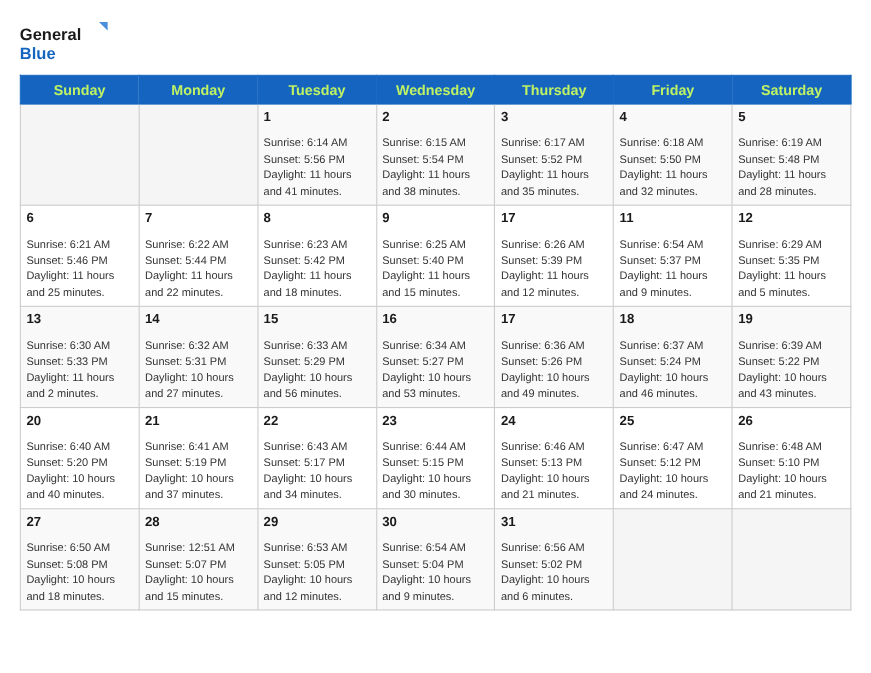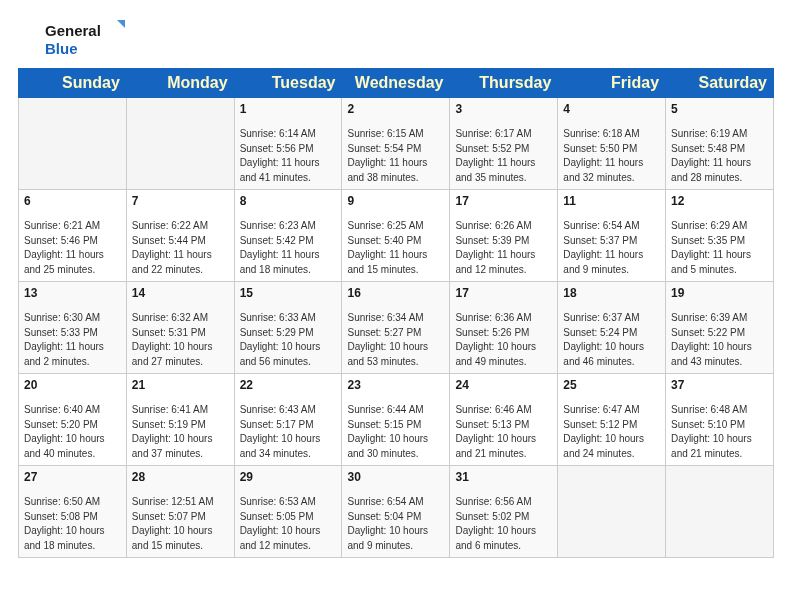--- a/index.html
+++ b/index.html
@@ -14,21 +14,20 @@
       width: 792px;
       min-height: 612px;
       background: #fff;
       padding: 18px 18px 10px 18px;
     }
     .header {
       display: flex;
       justify-content: space-between;
       align-items: flex-start;
       margin-bottom: 10px;
-      margin-left: 27px;
     }
     .logo {
       display: flex;
       flex-direction: column;
       align-items: flex-start;
     }
     .title-block {
       text-align: right;
     }
     .month-title {
@@ -42,24 +41,24 @@
       color: #444;
       margin-top: 2px;
     }
     .calendar {
       width: 100%;
       border-collapse: collapse;
       font-size: 10.5px;
     }
     .calendar thead th {
       background: #1565c0;
-      color: #fef9c3;
-      text-align: right;
+      color: #bef264;
+      text-align: center;
       padding: 5px 6px;
-      font-size: 16px;
+      font-size: 13px;
       font-weight: bold;
       border: 1px solid #1565c0;
     }
     .calendar tbody td {
       border: 1px solid #ccc;
       vertical-align: top;
       padding: 4px 5px;
       width: 108px;
       min-height: 70px;
       background: #fff;
@@ -219,21 +218,21 @@
           </td>
           <td>
             <span class="day-number">24</span>
             <div class="day-info"><span>Sunrise: 6:46 AM</span><br><span>Sunset: 5:13 PM</span><br><span>Daylight: 10 hours and 21 minutes.</span></div>
           </td>
           <td>
             <span class="day-number">25</span>
             <div class="day-info"><span>Sunrise: 6:47 AM</span><br><span>Sunset: 5:12 PM</span><br><span>Daylight: 10 hours and 24 minutes.</span></div>
           </td>
           <td>
-            <span class="day-number">37</span>
+            <span class="day-number">26</span>
             <div class="day-info"><span>Sunrise: 6:48 AM</span><br><span>Sunset: 5:10 PM</span><br><span>Daylight: 10 hours and 21 minutes.</span></div>
           </td>
         </tr>
         <tr>
           <td>
             <span class="day-number">27</span>
             <div class="day-info"><span>Sunrise: 6:50 AM</span><br><span>Sunset: 5:08 PM</span><br><span>Daylight: 10 hours and 18 minutes.</span></div>
           </td>
           <td>
             <span class="day-number">28</span>

